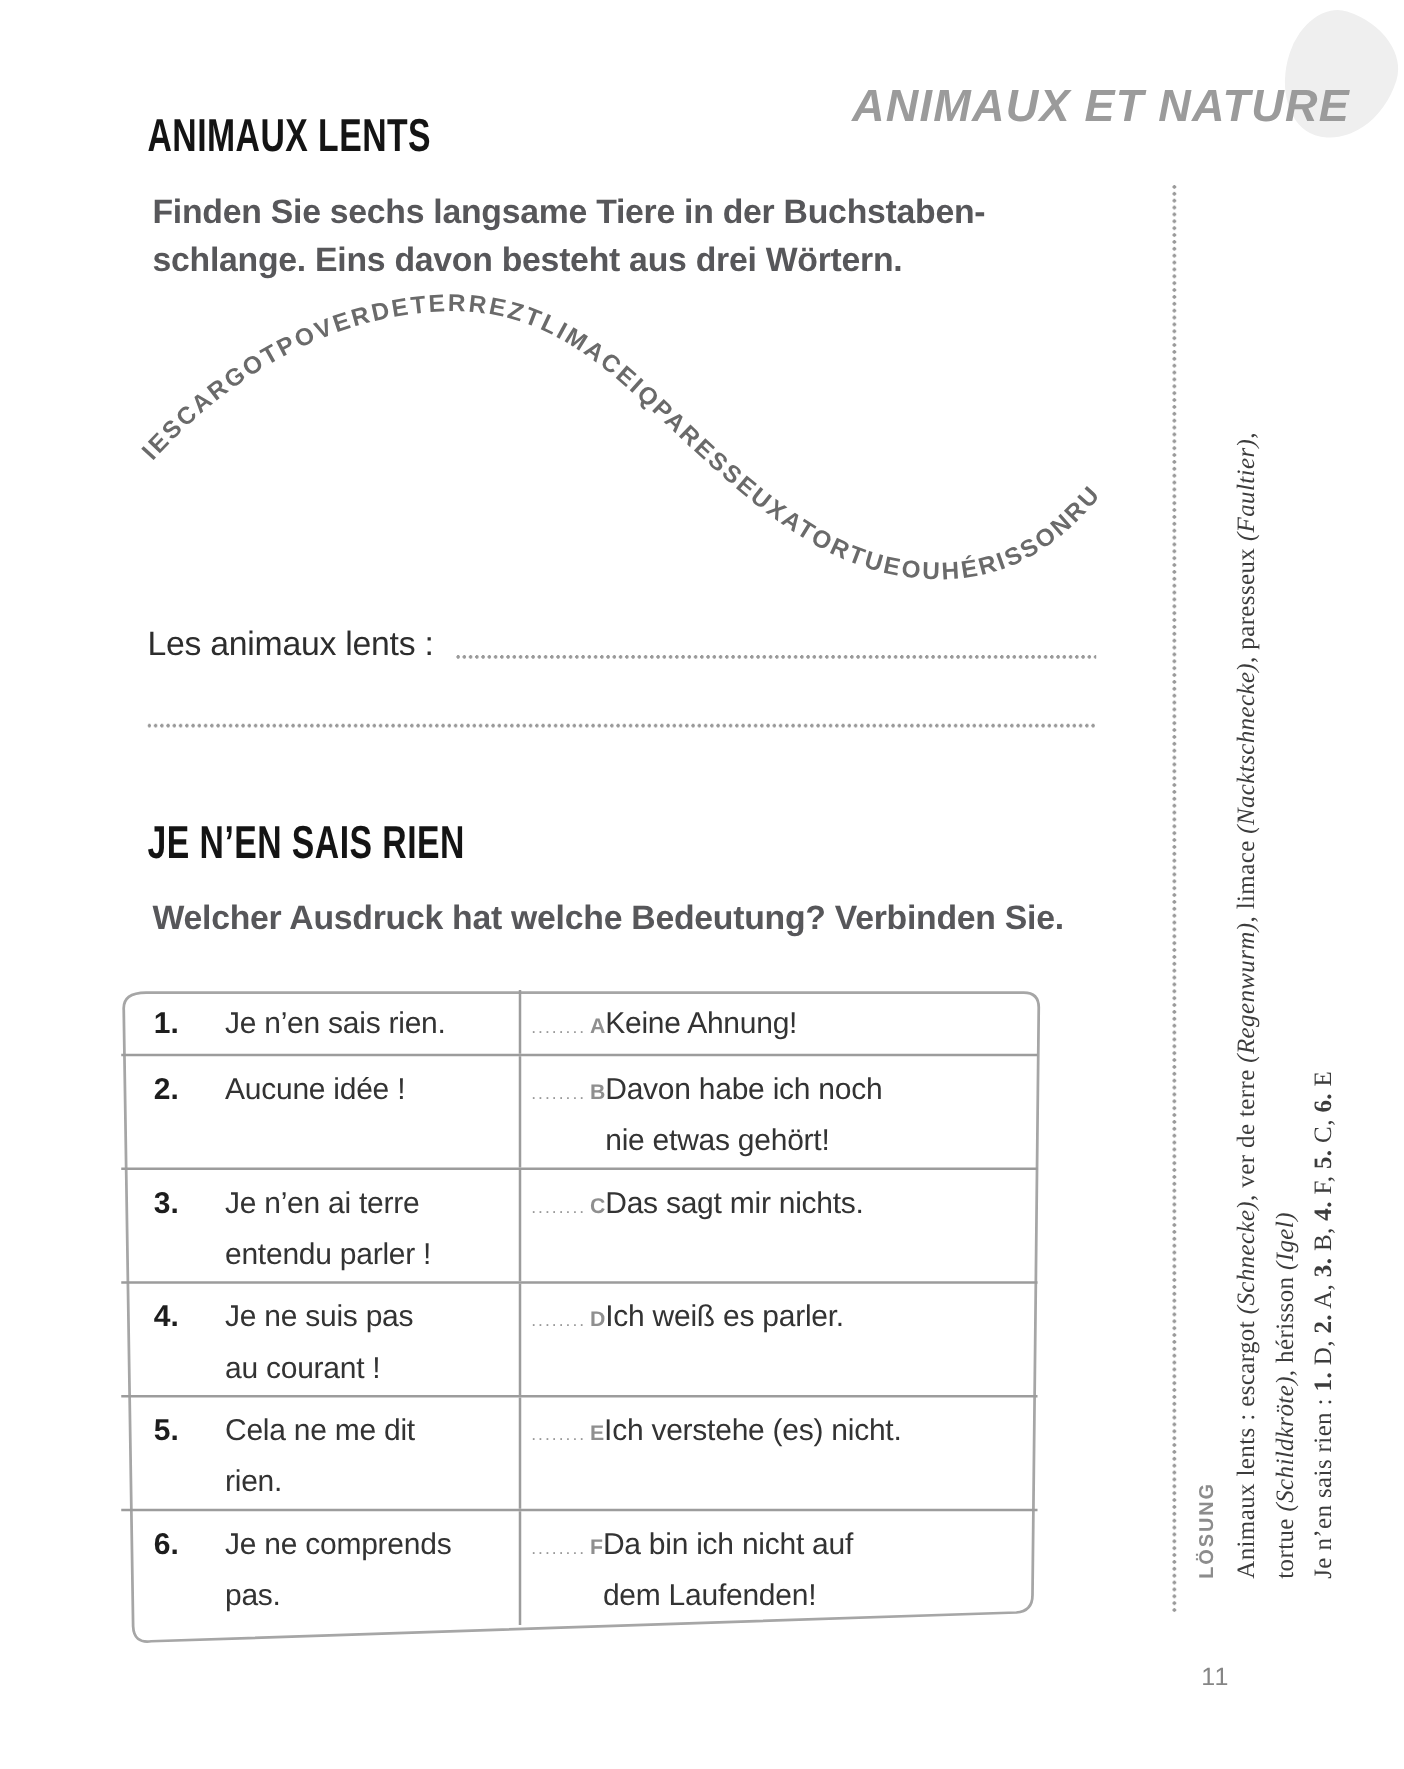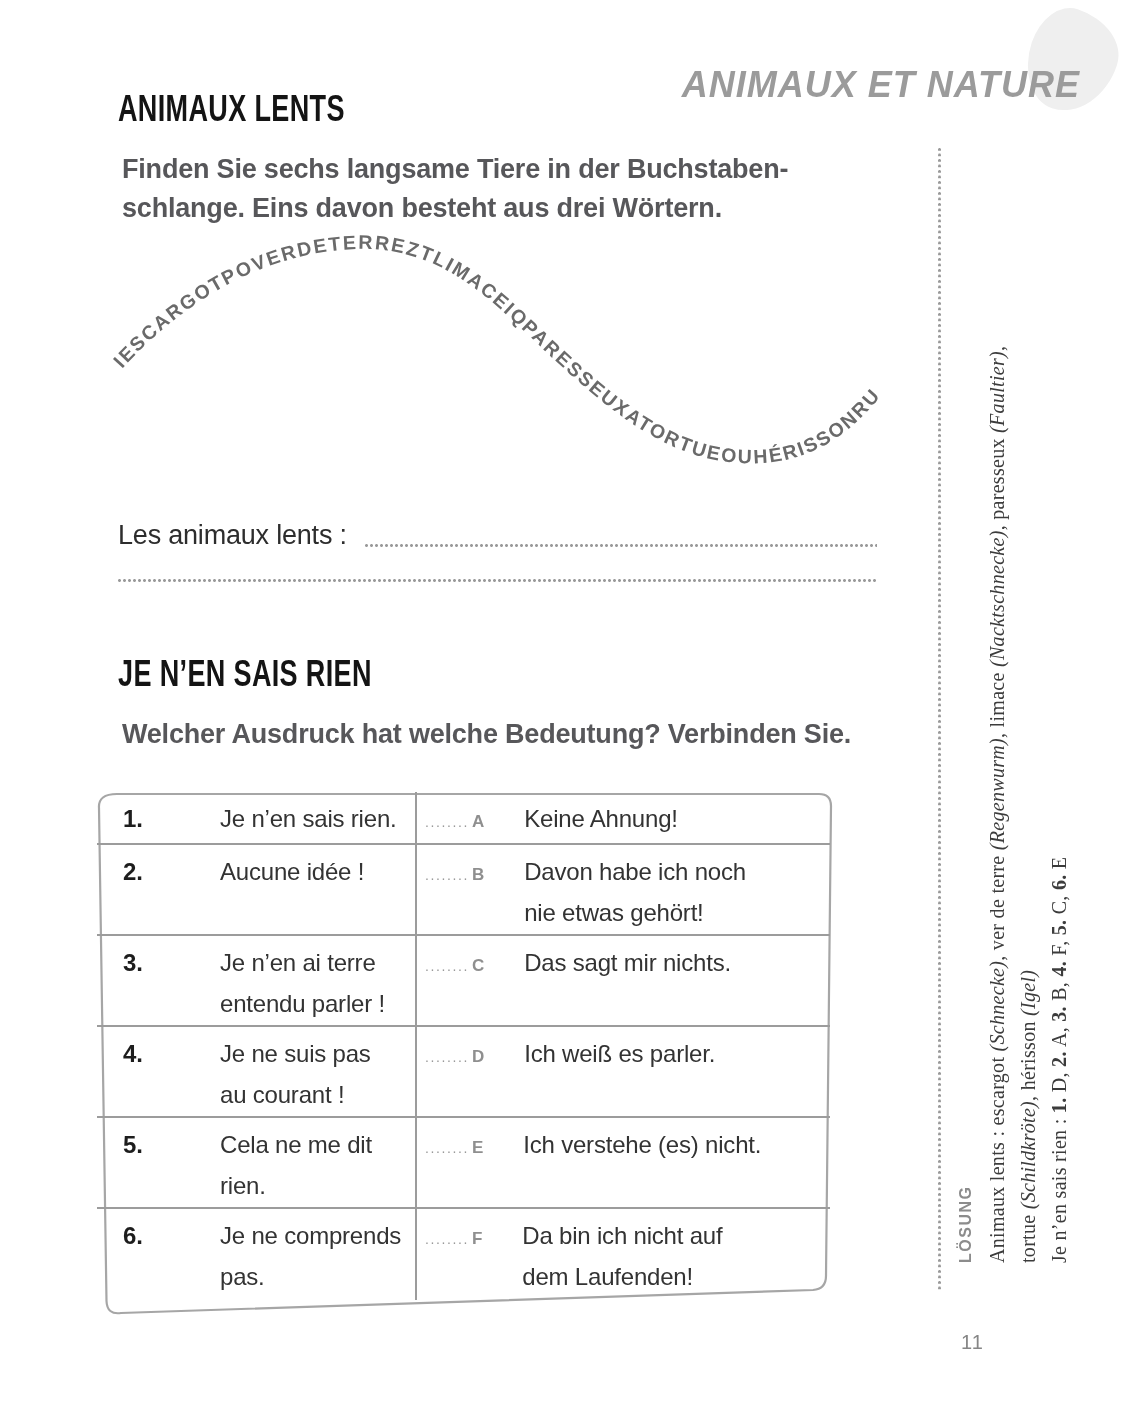--- a/index.html
+++ b/index.html
@@ -23,37 +23,37 @@
   .i1{top:146px;}
   .i2{top:711px;}
   .instr .ln{display:block;}
 
   .snake{position:absolute;left:108px;top:233px;}
   .snake text{fill:#6a6a6a;font-family:"Liberation Sans",sans-serif;font-weight:bold;
          font-size:19.5px;letter-spacing:2px;}
 
   .dotline{height:3px;background-image:radial-gradient(circle at 1.5px 1.5px,#9a9a9a 1.25px,transparent 1.6px);
          background-size:5px 3px;background-repeat:repeat-x;}
-  .answer-row{position:absolute;left:118px;top:518px;width:759px;display:flex;}
+  .answer-row{position:absolute;left:118px;top:498px;width:759px;display:flex;}
   .answer-label{font-size:27px;color:#2d2d2d;letter-spacing:-.2px;white-space:nowrap;line-height:34px;}
   .answer-row .dotline{flex:1;margin-left:18px;align-self:flex-end;margin-bottom:5px;}
   .dotline2{position:absolute;left:118px;top:579px;width:759px;}
 
   
   .frame{position:absolute;left:93px;top:789px;}
   .mtable{position:absolute;left:97px;top:792px;width:733px;}
   .row{display:flex;align-items:stretch;box-sizing:border-box;}
   .row + .row{border-top:2px solid #9c9c9c;}
   .r1{min-height:51px;}
   .r2,.r3,.r4,.r5{min-height:91px;}
   .r6{min-height:93px;}
   .cl{width:320px;box-sizing:border-box;border-right:2px solid #9c9c9c;display:flex;
       align-items:baseline;padding:6px 0 0 26px;}
   .num{width:57px;font-weight:bold;font-size:24px;color:#1d1d1d;line-height:41px;flex:none;}
-  .phrase{flex:1;font-size:24px;color:#333;line-height:41px;letter-spacing:-.2px;margin-left:40px;}
+  .phrase{flex:1;font-size:24px;color:#333;line-height:41px;letter-spacing:-.2px;}
   .phrase .ln{display:block;}
   .cr{flex:1;display:flex;align-items:baseline;padding:6px 0 0 8px;}
   .leader{font-size:14px;letter-spacing:1.6px;color:#999;line-height:41px;flex:none;}
   .letter{font-weight:bold;font-size:17px;color:#8f8f8f;line-height:41px;margin:0 0 0 3px;flex:none;}
   .cr .phrase{}
 
   
   .vdots{position:absolute;left:938px;top:148px;width:3px;height:1142px;
          background-image:radial-gradient(circle at 1.5px 1.5px,#9a9a9a 1.25px,transparent 1.6px);
          background-size:3px 5.5px;background-repeat:repeat-y;}

